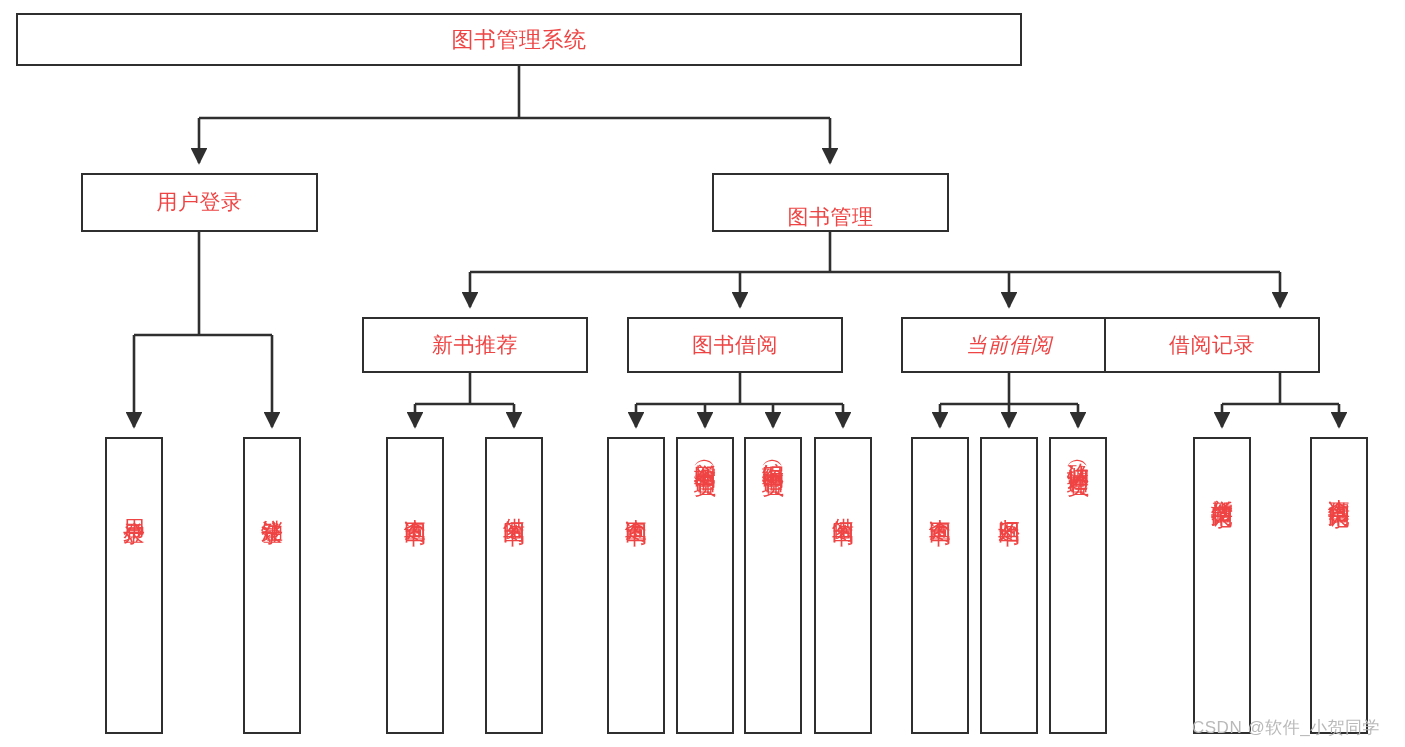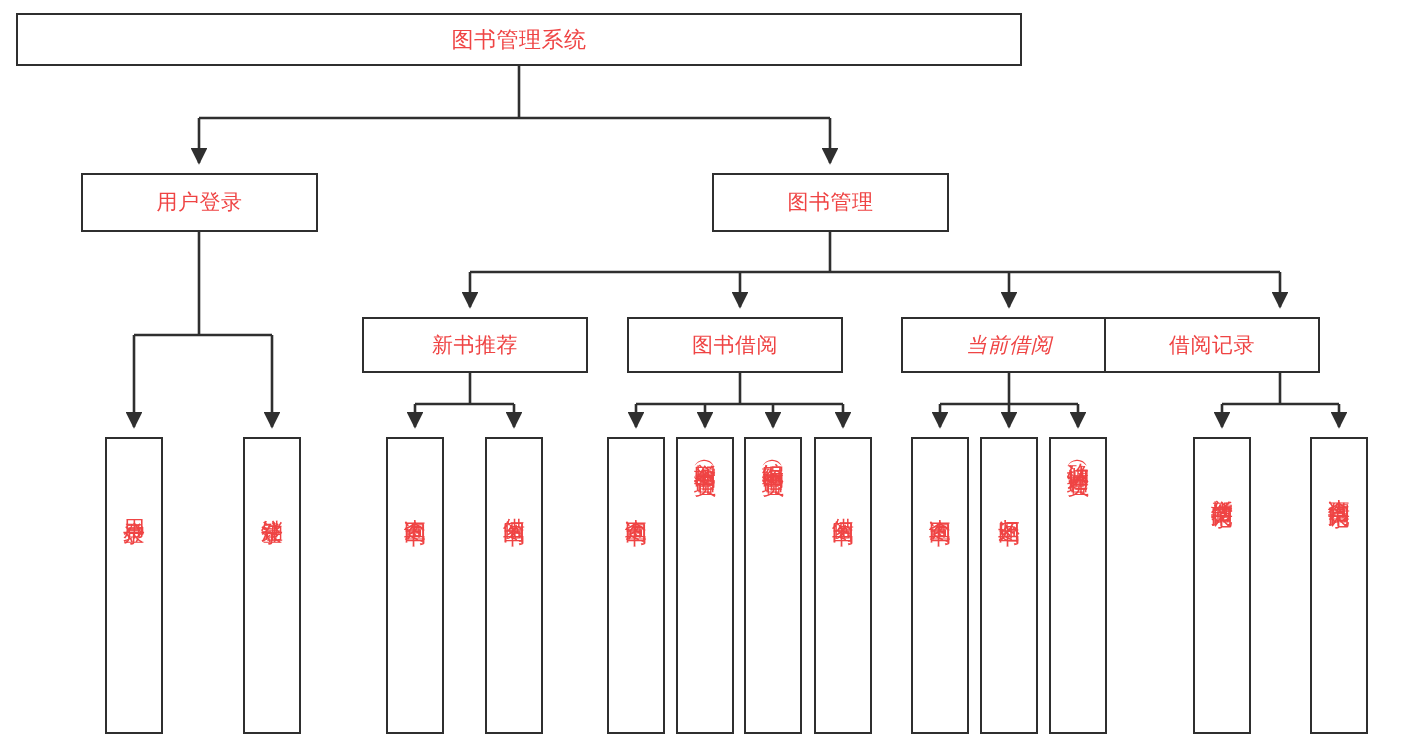--- a/index.html
+++ b/index.html
@@ -134,21 +134,21 @@
     </g>
   </svg>
 
   <div class="node root horizontal" style="left:16px; top:13px; width:1006px; height:53px;">
     <span class="label">图书管理系统</span>
   </div>
 
   <div class="node horizontal" style="left:81px; top:173px; width:237px; height:59px;">
     <span class="label">用户登录</span>
   </div>
-  <div class="node horizontal" style="left:712px; top:173px; width:237px; height:59px;">
+  <div class="node horizontal" style="left:712px; top:173px; width:237px; height:59px;align-items:flex-end;">
     <span class="label">图书管理</span>
   </div>
 
   <div class="node horizontal" style="left:362px; top:317px; width:226px; height:56px;">
     <span class="label">新书推荐</span>
   </div>
   <div class="node horizontal" style="left:627px; top:317px; width:216px; height:56px;">
     <span class="label">图书借阅</span>
   </div>
   <div class="node horizontal" style="left:901px; top:317px; width:216px; height:56px;font-style:italic;">
@@ -195,14 +195,15 @@
     <span class="label">确认归还（管理员）</span>
   </div>
 
   <div class="node vertical mid2" style="left:1193px; top:437px; width:58px; height:297px;">
     <span class="label">新增借阅记录</span>
   </div>
   <div class="node vertical mid2" style="left:1310px; top:437px; width:58px; height:297px;">
     <span class="label">查询借阅记录</span>
   </div>
 
+  <div class="watermark" style="left:1192px; top:716px;">CSDN @软件_小贺同学</div>
 
 </div>
 
 </body></html>

